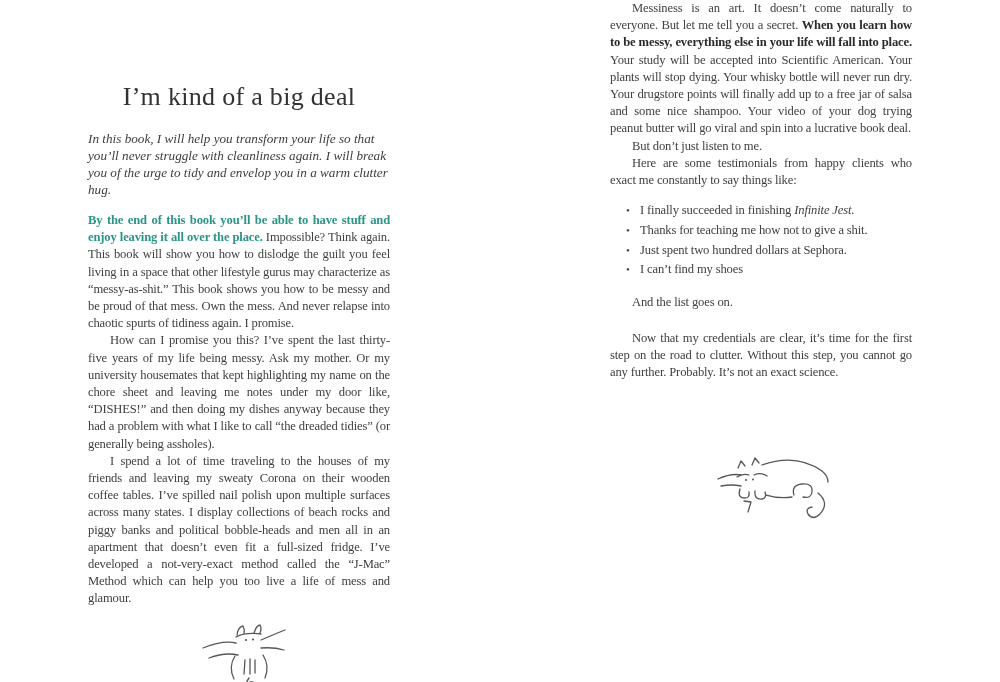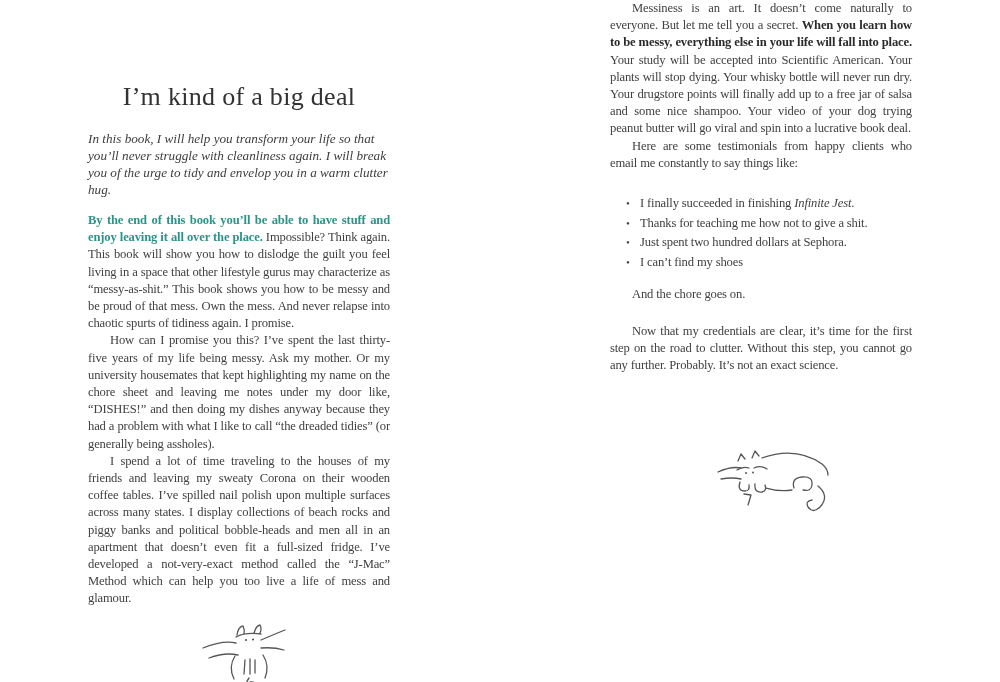--- a/index.html
+++ b/index.html
@@ -42,21 +42,21 @@
     hyphens: auto;
     color: #414141;
   }
   .indent { text-indent: 22px; }
   .accent { font-weight: 700; }
   .bold   { font-weight: 700; }
   .no-justify { text-align: left; }
 
   ul.testimonials {
     list-style: none;
-    margin: 23px 0 0 0;
+    margin: 13px 0 0 0;
     padding-left: 16px;
   }
   ul.testimonials li {
     position: relative;
     font-size: 12.6px;
     line-height: 17.2px;
     letter-spacing: -0.15px;
     padding-left: 14px;
     margin-bottom: 2.5px;
     color: #414141;
@@ -121,31 +121,32 @@
     <path d="M59,37 l0,15"></path>
     <path d="M64,38 l0,13"></path>
 
     <path d="M58,56 q-5,7 -1,10 q6,3 7,-3 q0,-4 -5,-3"></path>
   </svg>
 </div>
 
 <div class="page right-page">
   <p class="body indent"><span>Messiness is an art. It doesn’t come naturally to everyone. But let me tell you a secret. </span><span class="bold" style="color:#2b2b2b">When you learn how to be messy, everything else in your life will fall into place.</span><span> Your study will be accepted into Scientific American. Your plants will stop dying. Your whisky bottle will never run dry. Your drugstore points will finally add up to a free jar of salsa and some nice shampoo. Your video of your dog trying peanut butter will go viral and spin into a lucrative book deal.</span></p>
 
+  <p class="body indent">But don’t just listen to me.</p>
 
-  <p class="body indent">Here are some testimonials from happy clients who email me constantly to say things like:</p>
+  <p class="body indent">Here are some testimonials from happy clients who exact me constantly to say things like:</p>
 
   <ul class="testimonials">
     <li><span>I finally succeeded in finishing </span><em>Infinite Jest</em><span>.</span></li>
     <li><span>Thanks for teaching me how not to give a shit.</span></li>
     <li><span>Just spent two hundred dollars at Sephora.</span></li>
     <li><span>I can’t find my shoes</span></li>
   </ul>
 
-  <p class="body indent list-outro no-justify">And the chore goes on.</p>
+  <p class="body indent list-outro no-justify">And the list goes on.</p>
 
   <p class="body indent closing">Now that my credentials are clear, it’s time for the first step on the road to clutter. Without this step, you cannot go any further. Probably. It’s not an exact science.</p>
 
   <svg class="doodle doodle-right" width="128" height="72" viewBox="0 0 128 72" aria-hidden="true">
 
     <path d="M28,15 l3,-7 l4,5"></path>
     <path d="M42,12 l3,-7 l4,5"></path>
 
     <path d="M8,26 q13,-6 23,-4"></path>
     <path d="M11,33 q11,-2 20,0"></path>

